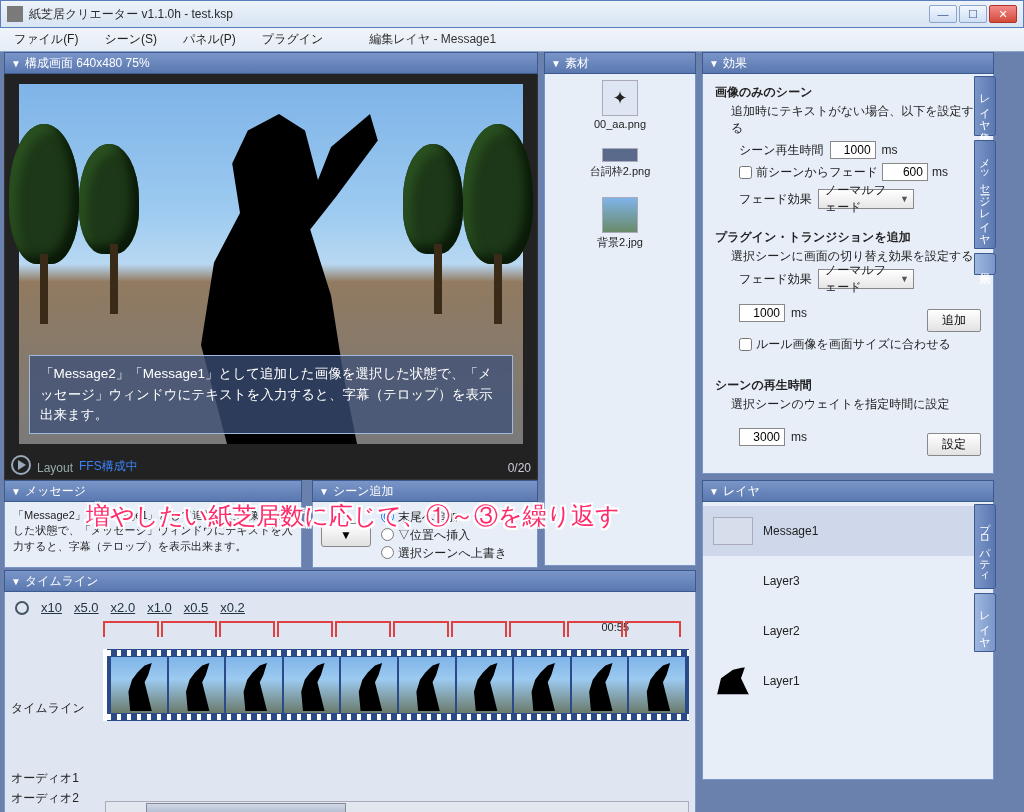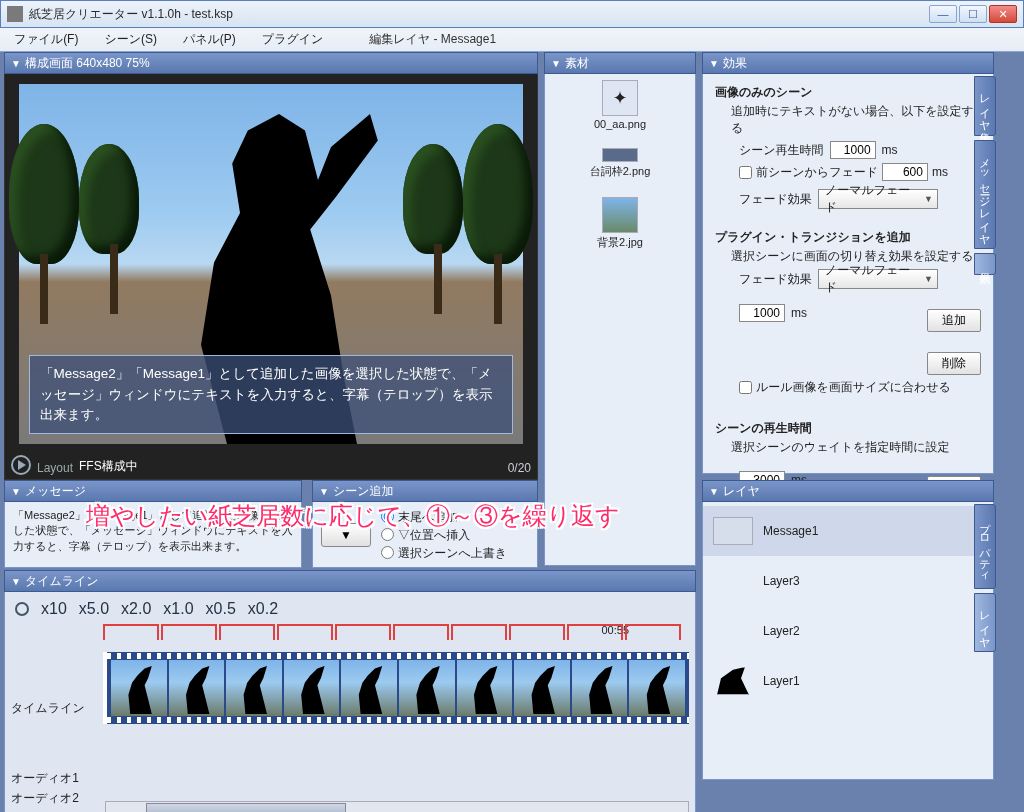--- a/index.html
+++ b/index.html
@@ -57,21 +57,21 @@
   .material-item { display:flex; flex-direction:column; align-items:center; gap:2px; font-size:11px; color:#222; width:100%; }
   .material-thumb { width:36px; height:36px; background:#dde6f2; border:1px solid #aab; display:flex; align-items:center; justify-content:center; }
   
   
   .effects-panel { position:absolute; left:698px; top:0; width:292px; }
   .effects-panel .panel-body { height:400px; padding:10px 12px; font-size:12px; color:#222; }
   .effects-panel h4 { font-size:12px; font-weight:bold; margin-bottom:2px; }
   .effects-panel .sub { margin-left:16px; margin-bottom:4px; }
   .effects-panel .row { display:flex; align-items:center; gap:6px; margin:4px 0 4px 24px; }
   .numfield { width:46px; height:18px; border:1px solid #888; text-align:right; padding:0 4px; font-size:12px; background:#fff; }
-  .combo { width:120px; height:20px; border:1px solid #888; background:linear-gradient(#fff,#e6e6e6); padding:0 18px 0 6px; position:relative; font-size:12px; display:flex; align-items:center; }
+  .combo { width:96px; height:20px; border:1px solid #888; background:linear-gradient(#fff,#e6e6e6); padding:0 18px 0 6px; position:relative; font-size:12px; display:flex; align-items:center; }
   .combo::after { content:"▼"; position:absolute; right:4px; font-size:9px; color:#555; }
   .btn { border:1px solid #888; background:linear-gradient(#fff,#e2e2e2); padding:2px 14px; font-size:12px; border-radius:2px;margin-top:16px; }
   .checkbox-row { display:flex; align-items:center; gap:4px; margin:4px 0 8px 24px; }
   .section-gap { height:16px; }
   
   
   .layers-panel { position:absolute; left:698px; top:428px; width:292px; }
   .layers-panel .panel-body { height:278px; padding:4px 0; }
   .layer-row { height:50px; display:flex; align-items:center; padding:0 10px; gap:10px; font-size:12px; color:#222; }
   .layer-row.sel { background:#cfd8ea; }
@@ -80,21 +80,21 @@
   .layer-thumb.dual div { flex:1; background:linear-gradient(#7fb4e8,#7a8a7a); }
   
   
   .side-tabs { position:absolute; right:-2px; top:24px; width:22px; display:flex; flex-direction:column; gap:4px; }
   .side-tab { writing-mode:vertical-rl; background:linear-gradient(90deg,#7a95c8,#5a78b0); color:#fff; font-size:11px; padding:10px 3px; border:1px solid #3d5a90; border-radius:0 3px 3px 0; }
   .side-tab.active { background:linear-gradient(90deg,#9fb8e0,#7a95c8); }
   
   
   .timeline-panel { position:absolute; left:0; top:518px; width:692px; }
   .timeline-panel .panel-body { height:232px; background:#dfe6f2; padding:4px 6px; position:relative; }
-  .zoom-row { display:flex; align-items:center; gap:12px; font-size:16px; color:#234; padding:4px 4px; }
+  .zoom-row { display:flex; align-items:center; gap:12px; font-size:13px; color:#234; padding:4px 4px;text-decoration:underline; }
   .zoom-row .loop { width:14px; height:14px; border:2px solid #456; border-radius:50%; position:relative; }
   .ruler { height:28px; position:relative; margin-top:2px; margin-left:92px; }
   .ruler .bracket { position:absolute; top:0; height:16px; border:2px solid #e04040; border-bottom:none; width:56px; }
   .timestamp { position:absolute; right:60px; top:0px; font-size:11px; color:#222; }
   
   .filmstrip { display:flex; margin-left:92px; background:#2a4a8a; padding:8px 4px; gap:2px; position:relative; border-left:4px solid #fff; }
   .filmstrip::before, .filmstrip::after { content:""; position:absolute; left:0; right:0; height:6px; background-image:repeating-linear-gradient(90deg,#fff 0 4px,#2a4a8a 4px 10px); }
   .filmstrip::before { top:1px; } .filmstrip::after { bottom:1px; }
   .frame { width:56px; height:56px; background:linear-gradient(#7fb4e8 0%,#9ccaf0 40%,#6a7a6a 100%); position:relative; }
   .frame::after { content:""; position:absolute; left:12px; top:6px; width:36px; height:48px; background:#000; clip-path:polygon(20% 100%,15% 60%,25% 35%,40% 20%,60% 5%,80% 0%,70% 25%,60% 40%,70% 70%,80% 100%); }
@@ -149,21 +149,21 @@
           </div>
         <div class="tree" style="right:60px; top:60px; width:60px; height:110px;">
             <div class="trunk"></div>
           </div>
         <div class="preview-silhouette"></div>
         <div class="messagebox">「Message2」「Message1」として追加した画像を選択した状態で、「メッセージ」ウィンドウにテキストを入力すると、字幕（テロップ）を表示出来ます。</div>
       </div>
       <div class="preview-status">
         <div class="play-icon"></div>
         <span>Layout</span>
-        <span style="margin-left:6px; color:#ffffff;">FFS構成中</span>
+        <span style="margin-left:6px; color:#3b82f6;">FFS構成中</span>
         <span class="counter">0/20</span>
       </div>
     </div>
   </div>
 
   <div class="message-panel">
     <div class="panel-header">
         <span class="tri">▼</span>
         <span>メッセージ</span>
       </div>
@@ -250,24 +250,20 @@
         <div class="combo">
             <span>ノーマルフェード</span>
           </div>
       </div>
       <div class="row">
         <input class="numfield" value="1000" style="">
         <span>ms</span>
         <span style="flex:1"></span>
         <button class="btn">追加</button>
       </div>
-      <div class="row">
-        <span style="flex:1"></span>
-        <button class="btn">削除</button>
-      </div>
       <div class="checkbox-row">
         <input type="checkbox" style="">
         <span>ルール画像を画面サイズに合わせる</span>
       </div>
       <div class="section-gap"></div>
       <h4>シーンの再生時間</h4>
       <div class="sub">選択シーンのウェイトを指定時間に設定</div>
       <div class="row">
         <input class="numfield" value="3000" style="">
         <span>ms</span>

